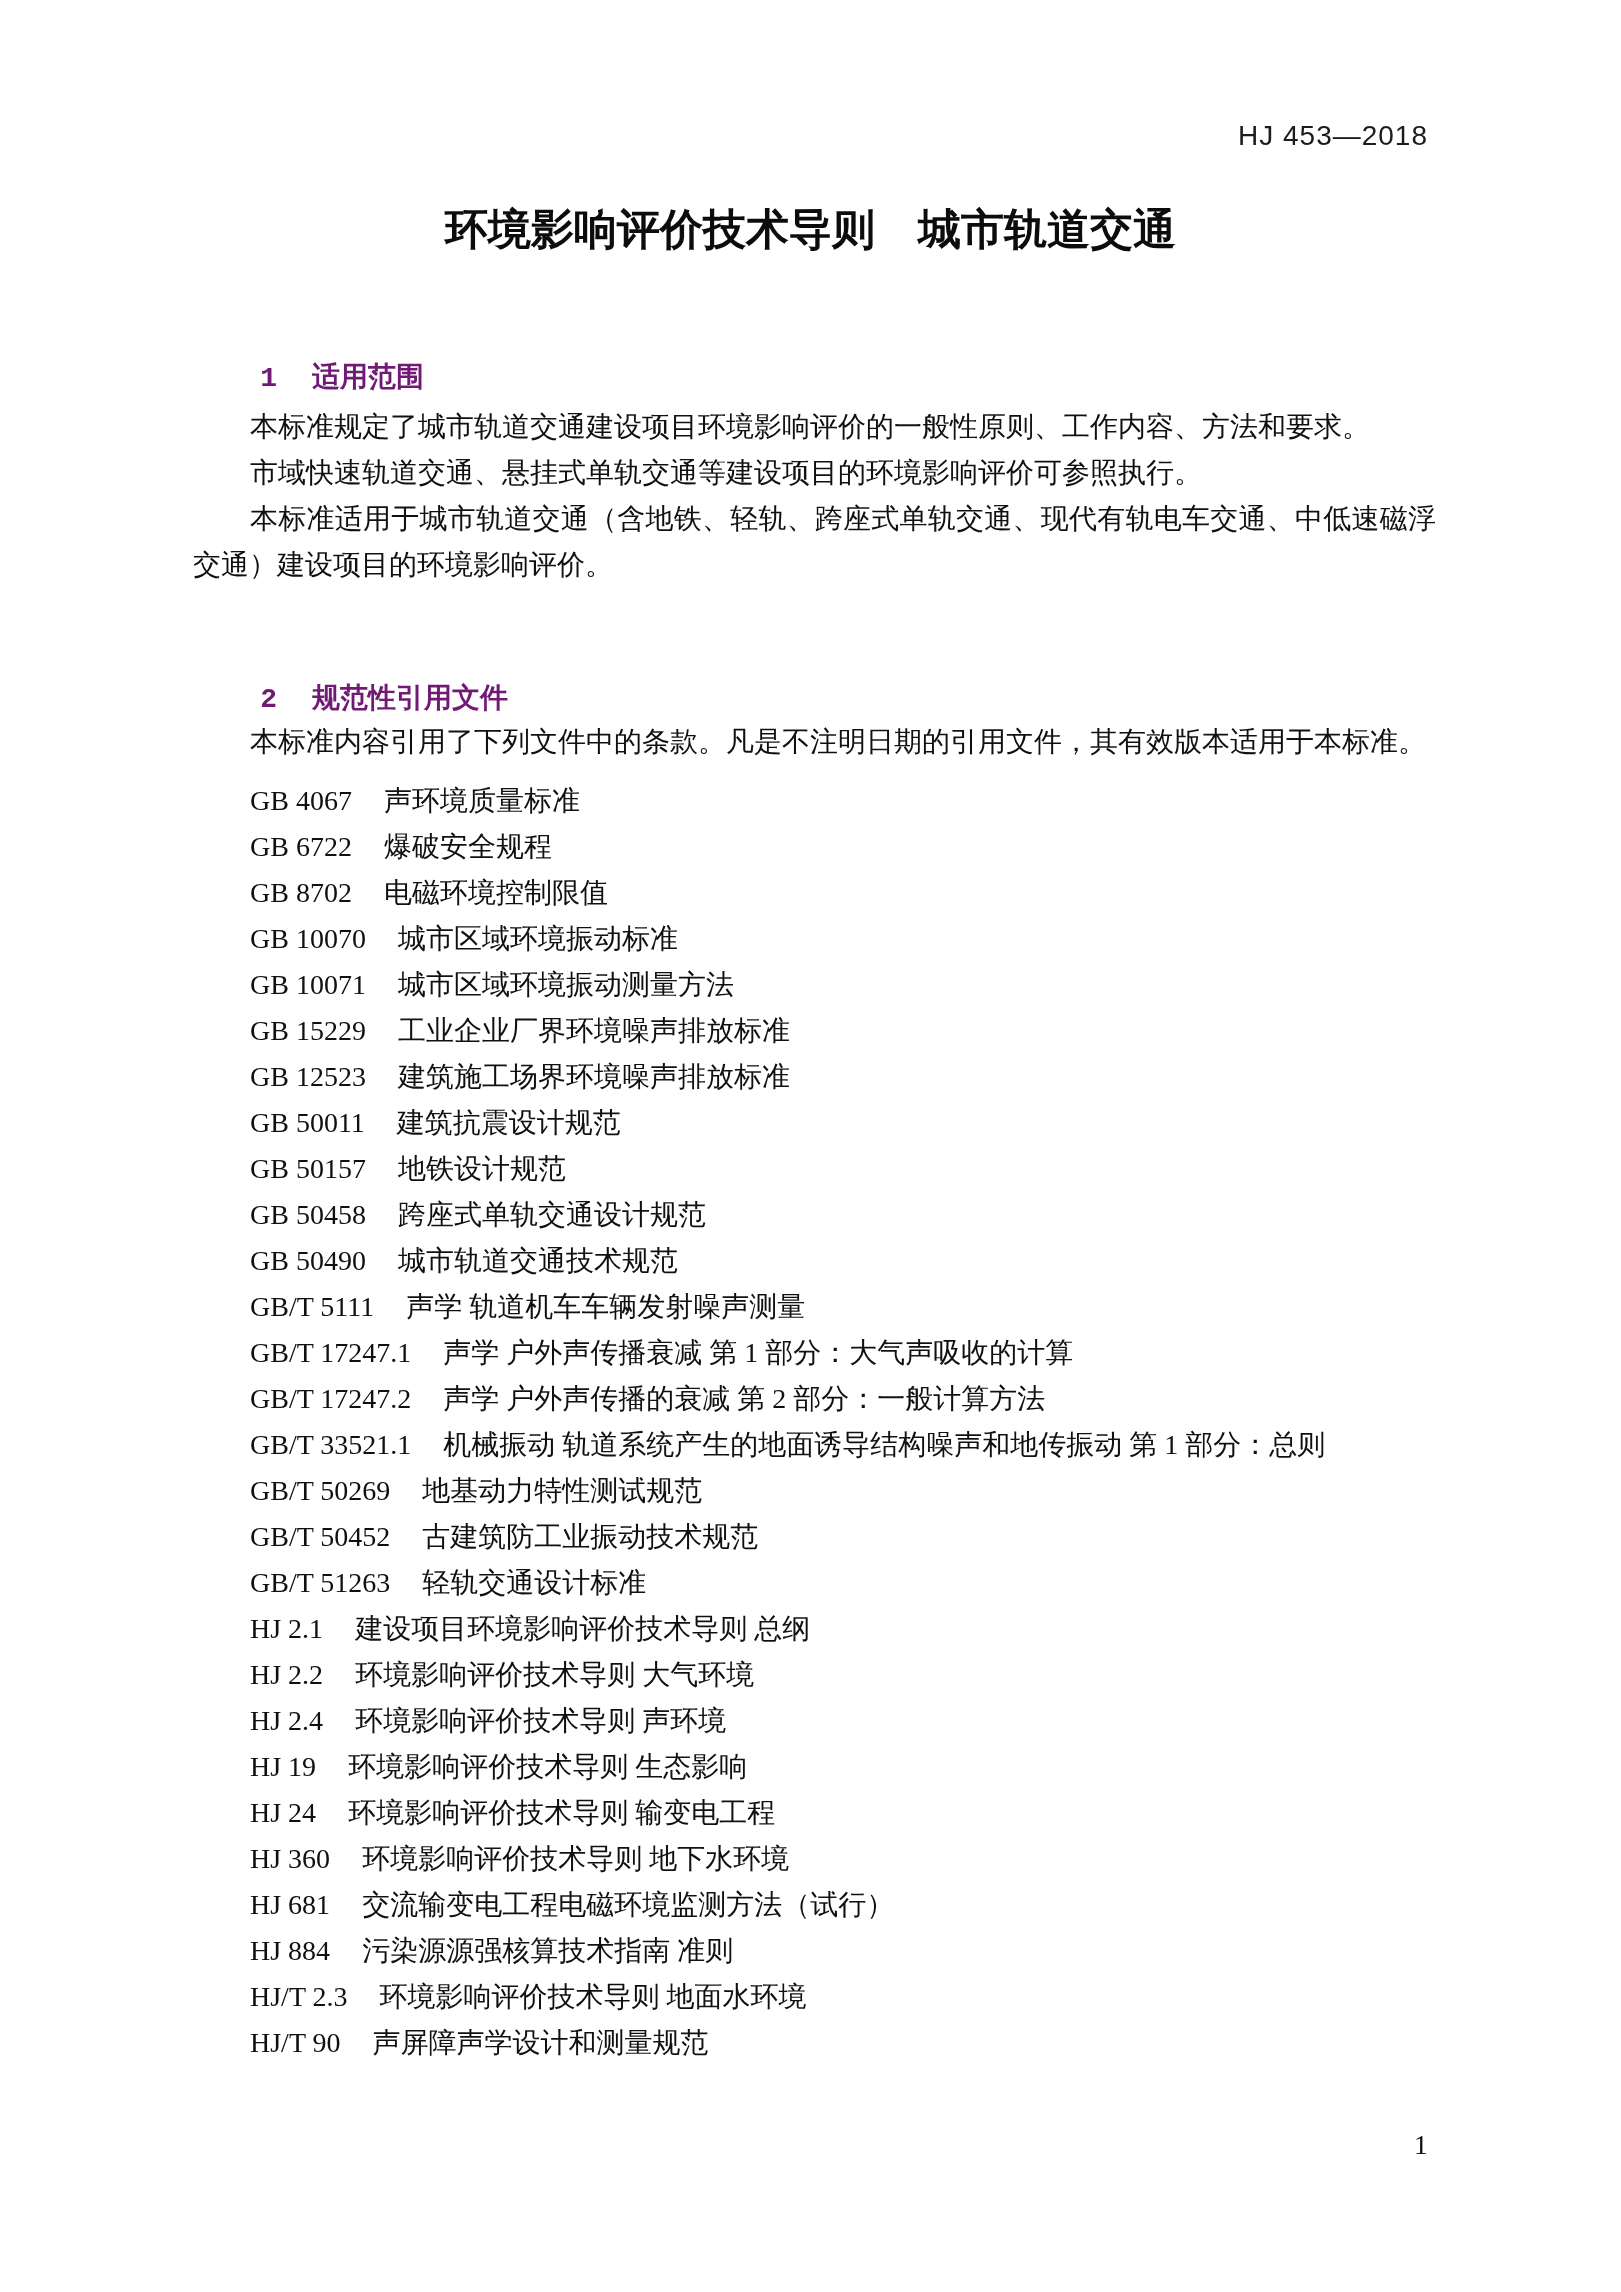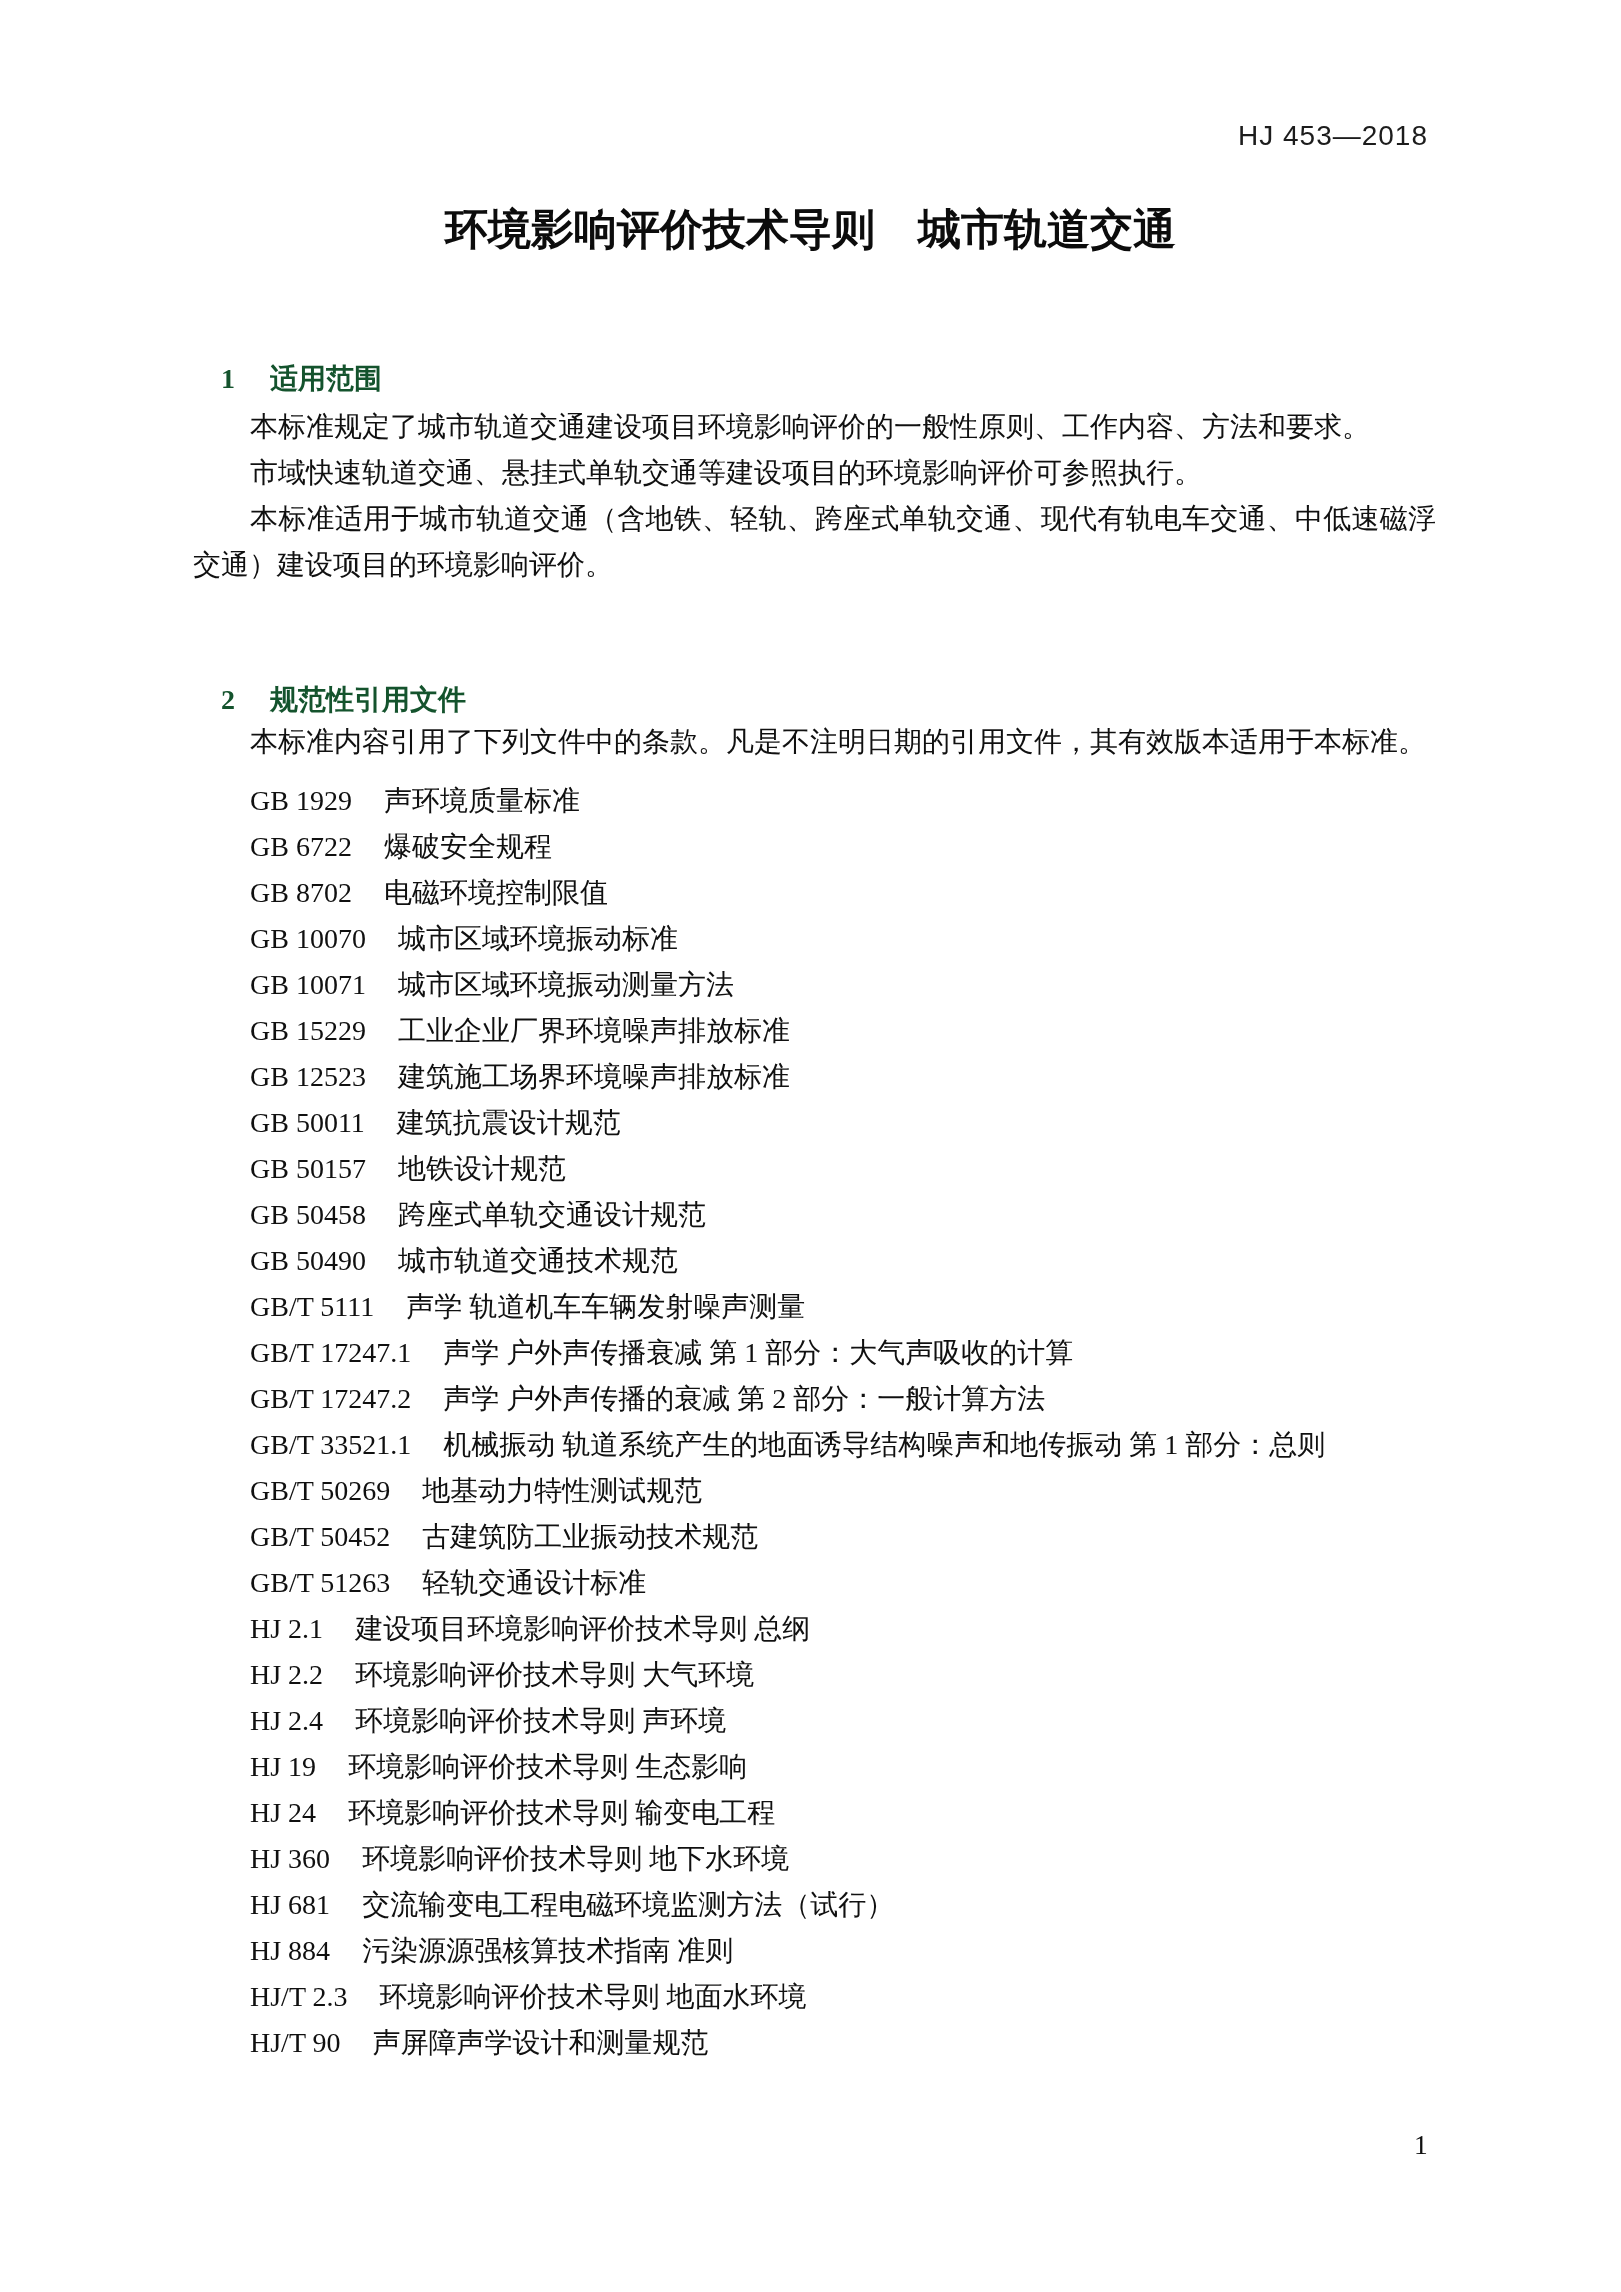--- a/index.html
+++ b/index.html
@@ -34,25 +34,25 @@
     font-family: "Liberation Sans", "DejaVu Sans", sans-serif;
     font-weight: bold;
     font-size: 43px;
     line-height: 59px;
     white-space: pre;
     color: #0c0c0c;
   }
   .sec-heading {
     position: absolute;
     left: 193px;
-    font-family: Liberation Serif, serif;
+    font-family: Liberation Mono, monospace;
     font-weight: bold;
     font-size: 28px;
     line-height: 39px;
-    color: #14532d;
+    color: #701a75;
     white-space: pre;
   }
   #sec1-heading { top: 320px; }
   #sec2-heading { top: 641px; }
   .sec-num { display: inline-block; margin-right: 35px; }
   .body-block {
     position: absolute;
     left: 193px;
     width: 1243px;
     font-size: 28px;
@@ -98,21 +98,21 @@
 
   <div class="sec-heading" id="sec2-heading">
     <span class="sec-num">2</span><span>规范性引用文件</span>
   </div>
 
   <div class="body-block" id="sec2-body">
     <p class="para intro">本标准内容引用了下列文件中的条款。凡是不注明日期的引用文件，其有效版本适用于本标准。</p>
     <div class="ref-list">
 
     <div class="ref-row">
-        <span class="ref-code">GB 1929</span><span class="ref-title">声环境质量标准</span>
+        <span class="ref-code">GB 4067</span><span class="ref-title">声环境质量标准</span>
       </div>
         <div class="ref-row">
         <span class="ref-code">GB 6722</span><span class="ref-title">爆破安全规程</span>
       </div>
         <div class="ref-row">
         <span class="ref-code">GB 8702</span><span class="ref-title">电磁环境控制限值</span>
       </div>
         <div class="ref-row">
         <span class="ref-code">GB 10070</span><span class="ref-title">城市区域环境振动标准</span>
       </div>

